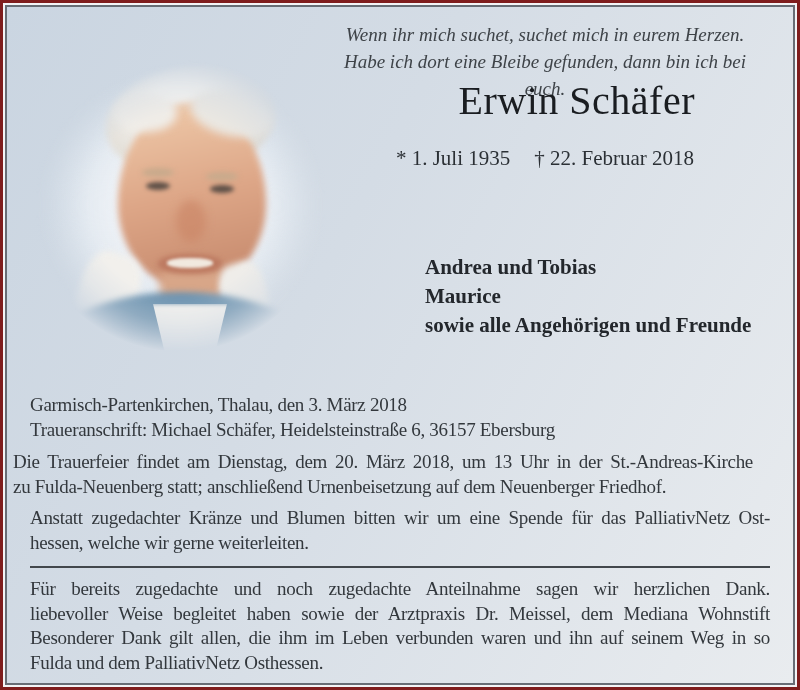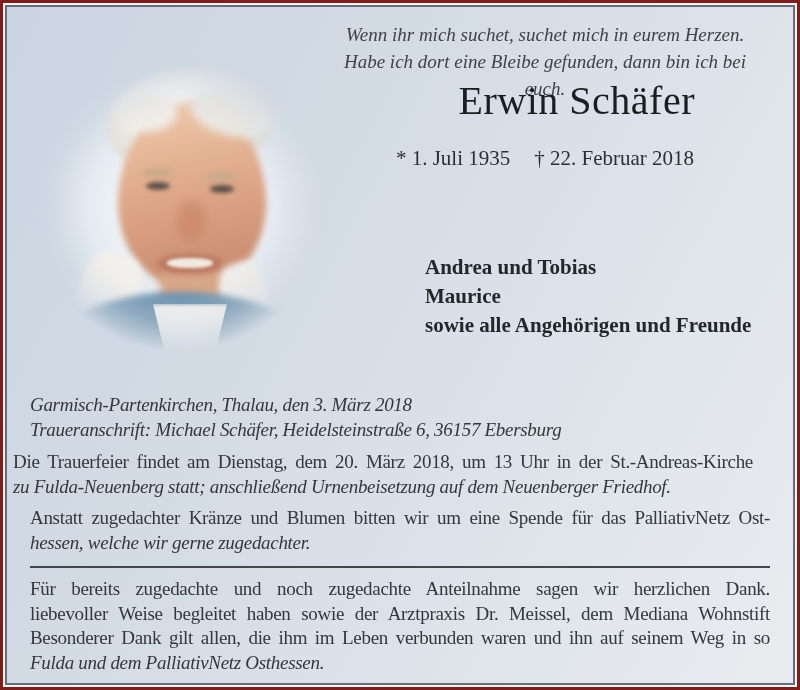--- a/index.html
+++ b/index.html
@@ -58,21 +58,21 @@
   .dates{left:388px;top:139px;width:300px;display:flex;justify-content:center;gap:24px;
     font-size:21px;color:#2b3035;white-space:nowrap;}
   .farewell{left:395px;top:186px;font-size:21px;line-height:29px;color:#2e3338;white-space:nowrap;}
   .mourners{left:410px;top:246px;font-size:21px;line-height:29px;font-weight:bold;color:#23272c;white-space:nowrap;margin-left:8px;}
 
   .low{font-size:19px;letter-spacing:-0.3px;color:#33383d;line-height:25px;}
   .dateline-block{left:23px;top:385px;width:745px;}
   .service-block{left:6px;top:442px;width:740px;}
   .donation-block{left:23px;top:498px;width:740px;}
   .thanks-block{left:23px;top:570px;width:740px;line-height:24.5px;}
-  .line{white-space:nowrap;font-style:italic;}
+  .line{white-space:nowrap;}
   .jline{white-space:normal;text-align:justify;text-align-last:justify;}
   .divider{left:23px;top:559px;width:740px;height:2px;background:#42474c;}
 </style>
 </head>
 <body>
 
 <div class="page">
   <div class="frame-white"></div>
   <div class="frame-dark"></div>
   <div class="content">
@@ -121,21 +121,21 @@
       <div class="line">Traueranschrift: Michael Schäfer, Heidelsteinstraße 6, 36157 Ebersburg</div>
     </div>
 
     <div class="abs low service-block">
       <div class="jline">Die Trauerfeier findet am Dienstag, dem 20. März 2018, um 13 Uhr in der St.-Andreas-Kirche</div>
       <div class="line">zu Fulda-Neuenberg statt; anschließend Urnenbeisetzung auf dem Neuenberger Friedhof.</div>
     </div>
 
     <div class="abs low donation-block">
       <div class="jline">Anstatt zugedachter Kränze und Blumen bitten wir um eine Spende für das PalliativNetz Ost-</div>
-      <div class="line">hessen, welche wir gerne zugedachter.</div>
+      <div class="line">hessen, welche wir gerne weiterleiten.</div>
     </div>
 
     <div class="abs divider"></div>
 
     <div class="abs low thanks-block">
       <div class="jline">Für bereits zugedachte und noch zugedachte Anteilnahme sagen wir herzlichen Dank.</div>
       <div class="jline">liebevoller Weise begleitet haben sowie der Arztpraxis Dr. Meissel, dem Mediana Wohnstift</div>
       <div class="jline">Besonderer Dank gilt allen, die ihm im Leben verbunden waren und ihn auf seinem Weg in so</div>
       <div class="line">Fulda und dem PalliativNetz Osthessen.</div>
     </div>

